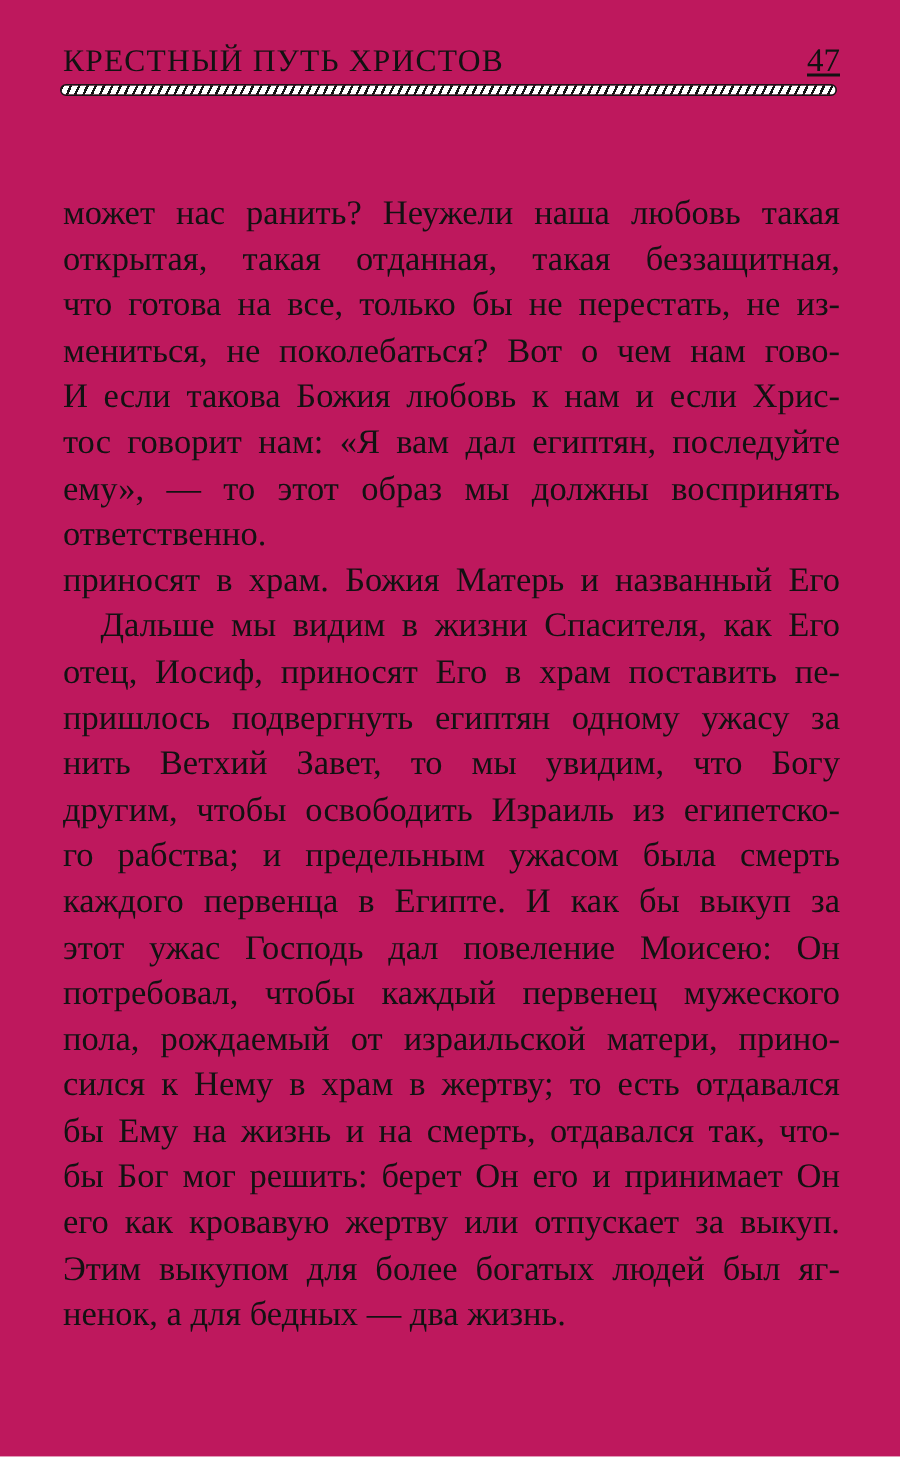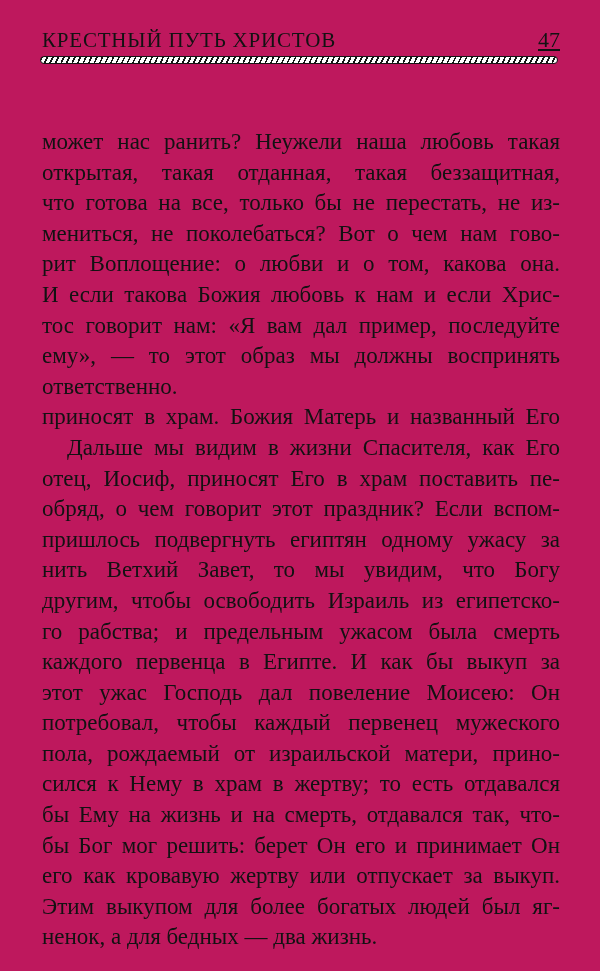--- a/index.html
+++ b/index.html
@@ -84,29 +84,27 @@
     <span class="pagenum">47</span>
   </div>
 
   <div class="rope-divider"></div>
 
   <div class="body-text">
       <div class="line j">может нас ранить? Неужели наша любовь такая</div>
       <div class="line j">открытая, такая отданная, такая беззащитная,</div>
       <div class="line j">что готова на все, только бы не перестать, не из-</div>
       <div class="line j">мениться, не поколебаться? Вот о чем нам гово-</div>
-      <div class="line j">рит Воплощение: о любви и о том, какова она.</div>
       <div class="line j">И если такова Божия любовь к нам и если Хрис-</div>
-      <div class="line j">тос говорит нам: «Я вам дал пример, последуйте</div>
+      <div class="line j">тос говорит нам: «Я вам дал египтян, последуйте</div>
       <div class="line j">ему», — то этот образ мы должны воспринять</div>
       <div class="line">ответственно.</div>
       <div class="line j">приносят в храм. Божия Матерь и названный Его</div>
       <div class="line j indent">Дальше мы видим в жизни Спасителя, как Его</div>
       <div class="line j">отец, Иосиф, приносят Его в храм поставить пе-</div>
-      <div class="line j">обряд, о чем говорит этот праздник? Если вспом-</div>
       <div class="line j">пришлось подвергнуть египтян одному ужасу за</div>
       <div class="line j">нить Ветхий Завет, то мы увидим, что Богу</div>
       <div class="line j">другим, чтобы освободить Израиль из египетско-</div>
       <div class="line j">го рабства; и предельным ужасом была смерть</div>
       <div class="line j">каждого первенца в Египте. И как бы выкуп за</div>
       <div class="line j">этот ужас Господь дал повеление Моисею: Он</div>
       <div class="line j">потребовал, чтобы каждый первенец мужеского</div>
       <div class="line j">пола, рождаемый от израильской матери, прино-</div>
       <div class="line j">сился к Нему в храм в жертву; то есть отдавался</div>
       <div class="line j">бы Ему на жизнь и на смерть, отдавался так, что-</div>

